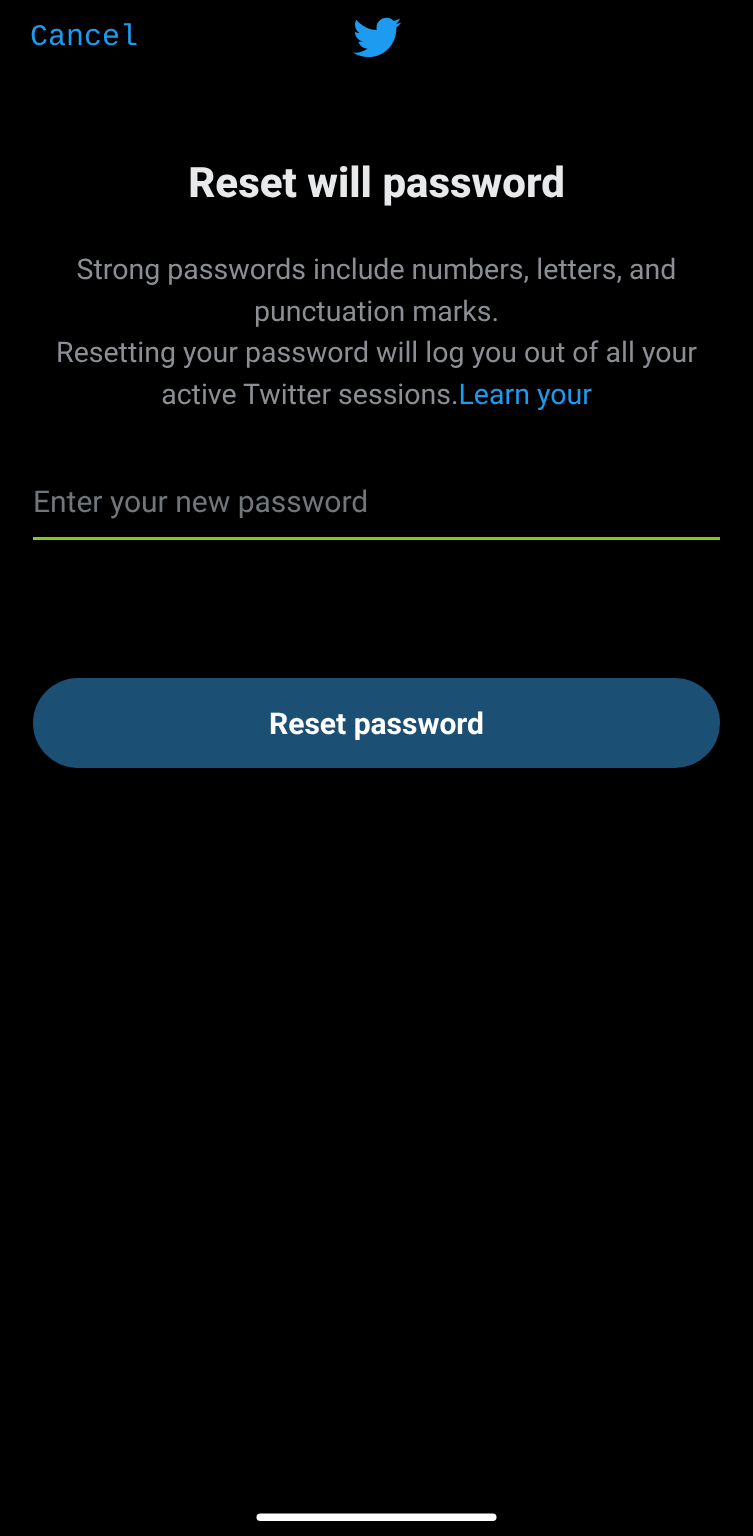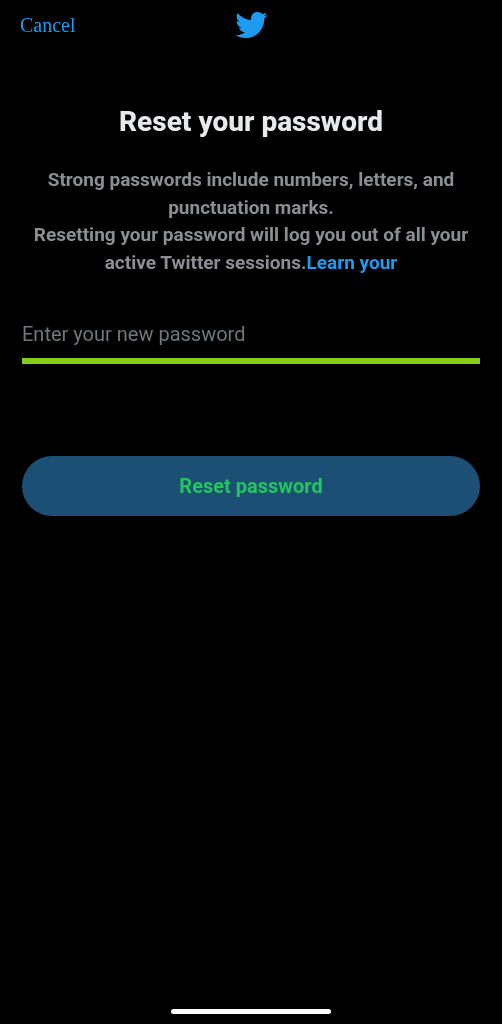--- a/index.html
+++ b/index.html
@@ -21,21 +21,21 @@
       display: flex;
       align-items: center;
       padding: 0 20px;
     }
     .cancel-btn {
       color: #1D9BF0;
       font-size: 20px;
       background: none;
       border: none;
       cursor: pointer;
-      font-family: Liberation Serif, serif;
+      font-family: Liberation Mono, monospace;
     }
     .logo {
       position: absolute;
       left: 50%;
       transform: translateX(-50%);
       display: flex;
       align-items: center;
       justify-content: center;
     }
     .logo svg {
@@ -51,54 +51,53 @@
       color: #E7E9EA;
       font-size: 28px;
       font-weight: 800;
       margin-bottom: 28px;
     }
     .description {
       color: #8B8E93;
       font-size: 19px;
       line-height: 1.45;
       margin-bottom: 0;
-      font-weight: bold;
     }
     .learn-more {
       color: #1D9BF0;
       text-decoration: none;
       cursor: pointer;
     }
     .form {
       padding: 38px 22px 0 22px;
     }
     .input-wrapper {
       margin-bottom: 40px;
     }
     .input-field {
       width: 100%;
       background: transparent;
       border: none;
-      border-bottom: 6px solid #84cc16;
+      border-bottom: 2px solid #84cc16;
       color: #fca5a5;
       font-size: 20px;
       padding: 8px 0 12px 0;
       outline: none;
       font-family: inherit;
     }
     .input-field::placeholder {
       color: #71767B;
     }
     .btn-container {
       padding: 52px 22px 0 22px;
     }
     .reset-btn {
       width: 100%;
       background: #1B4F73;
-      color: #22c55e;
+      color: #ffffff;
       border: none;
       border-radius: 30px;
       font-size: 20px;
       font-weight: 700;
       padding: 18px 0;
       cursor: pointer;
       font-family: inherit;
     }
     .home-indicator {
       position: absolute;
@@ -117,21 +116,21 @@
 <div class="header">
   <button class="cancel-btn">Cancel</button>
   <div class="logo">
     <svg viewBox="0 0 24 24">
         <path d="M23.643 4.937c-.835.37-1.732.62-2.675.733.962-.576 1.7-1.49 2.048-2.578-.9.534-1.897.922-2.958 1.13-.85-.904-2.06-1.47-3.4-1.47-2.572 0-4.658 2.086-4.658 4.66 0 .364.042.718.12 1.06-3.873-.195-7.304-2.05-9.602-4.868-.4.69-.63 1.49-.63 2.342 0 1.616.823 3.043 2.072 3.878-.764-.025-1.482-.234-2.11-.583v.06c0 2.257 1.605 4.14 3.737 4.568-.392.106-.803.162-1.227.162-.3 0-.593-.028-.877-.082.593 1.85 2.313 3.198 4.352 3.234-1.595 1.25-3.604 1.995-5.786 1.995-.376 0-.747-.022-1.112-.065 2.062 1.323 4.51 2.093 7.14 2.093 8.57 0 13.255-7.098 13.255-13.254 0-.2-.005-.402-.014-.602.91-.658 1.7-1.477 2.323-2.41z"></path>
       </svg>
   </div>
 </div>
 
 <div class="content">
-  <h1 class="title">Reset your password</h1>
+  <h1 class="title">Reset will password</h1>
   <p class="description">
     <span>Strong passwords include numbers, letters, and punctuation marks.</span><br>
     <span>Resetting your password will log you out of all your active Twitter sessions.</span><a class="learn-more">Learn your</a>
   </p>
 </div>
 
 <div class="form">
   <div class="input-wrapper">
     <input type="password" class="input-field" placeholder="Enter your new password" style="">
   </div>

